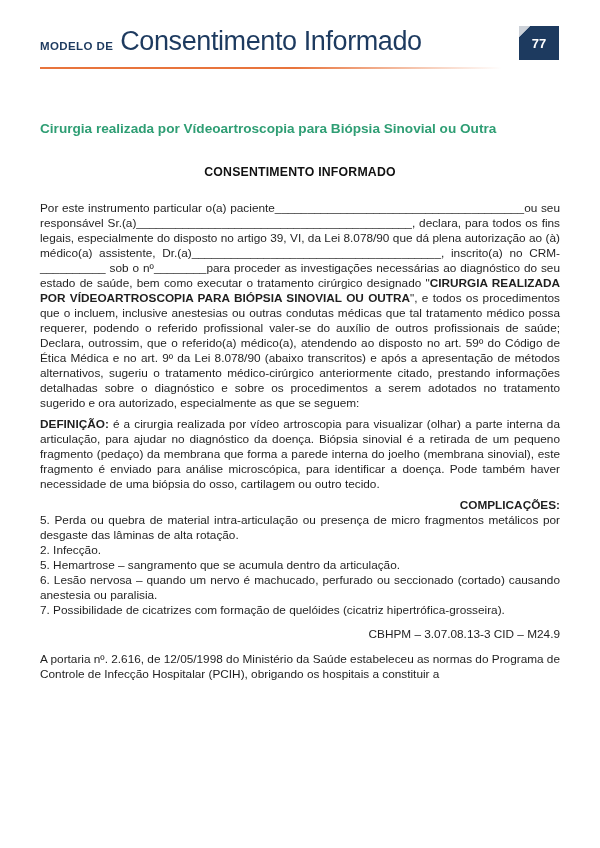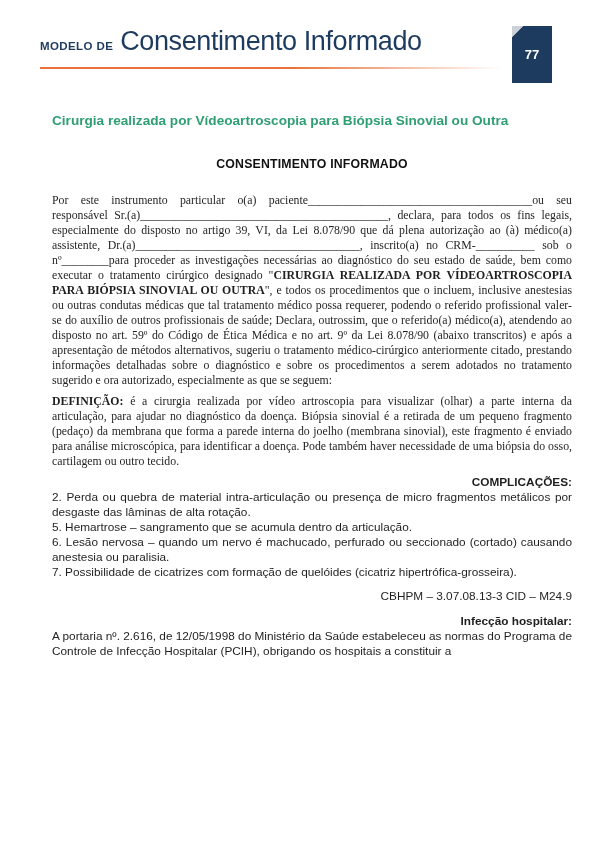--- a/index.html
+++ b/index.html
@@ -16,46 +16,46 @@
   }
   
   .header{position:absolute;left:40px;top:26px;width:520px;height:50px;}
   .brand{display:flex;align-items:baseline;gap:7px;}
   .kicker{font-weight:700;font-size:11.5px;letter-spacing:.4px;color:var(--navy);}
   .brand-title{font-size:27px;font-weight:400;color:var(--navy);letter-spacing:-.4px;}
   .rule{
     position:absolute;left:0;top:41px;width:462px;height:2px;
     background:linear-gradient(to right,var(--orange) 0%,var(--orange) 55%,rgba(232,116,60,0) 100%);
   }
-  .badge-wrap{position:absolute;right:8px;top:0;width:40px;height:57px;}
+  .badge-wrap{position:absolute;right:1px;top:0;width:40px;height:34px;}
   .badge{
     width:100%;height:100%;background:var(--navy);
     clip-path:polygon(11px 0,100% 0,100% 100%,0 100%,0 11px);
     display:flex;align-items:center;justify-content:center;
     color:#fff;font-weight:700;font-size:13px;
   }
   .badge-fold{
     position:absolute;left:0;top:0;width:0;height:0;
     border-top:11px solid #cdd2d9;border-right:11px solid transparent;
   }
   
   .content{
-    position:absolute;left:40px;top:112px;width:520px;
-    font-size:11.8px;line-height:15px;text-align:justify;margin-left:12px;
+    position:absolute;left:40px;top:120px;width:520px;
+    font-size:11.8px;line-height:15px;text-align:justify;
   }
   .section-title{
     margin:0 0 27px 0;max-width:474px;
     font-size:13.6px;line-height:18px;font-weight:700;color:var(--green);
     text-align:left;
   }
   .doc-heading{
     margin:0 0 21px 0;font-size:12.3px;font-weight:700;
     text-align:center;letter-spacing:.2px;color:#111;
   }
-  .para{margin:0 0 6px 0;font-family:Liberation Serif, serif;}
+  .para{margin:0 0 6px 0;}
   .block{margin:0 0 6px 0;}
   .b{font-weight:700;}
   .item{margin:0;}
   .codes{margin:9px 0 10px 0;text-align:right;}
   .sub-label{font-weight:700;text-align:right;}
 </style>
 </head>
 <body>
 
 <div class="page">
@@ -79,27 +79,27 @@
     <h1 class="section-title">Cirurgia realizada por Vídeoartroscopia para Biópsia Sinovial ou Outra</h1>
 
     <h2 class="doc-heading">CONSENTIMENTO INFORMADO</h2>
 
     <p class="para"><span>Por este instrumento particular o(a) paciente______________________________________ou seu responsável Sr.(a)__________________________________________, declara, para todos os fins legais, especialmente do disposto no artigo 39, VI, da Lei 8.078/90 que dá plena autorização ao (à) médico(a) assistente, Dr.(a)______________________________________, inscrito(a) no CRM-__________ sob o nº________para proceder as investigações necessárias ao diagnóstico do seu estado de saúde, bem como executar o tratamento cirúrgico designado "</span><span class="b">CIRURGIA REALIZADA POR VÍDEOARTROSCOPIA PARA BIÓPSIA SINOVIAL OU OUTRA</span><span>", e todos os procedimentos que o incluem, inclusive anestesias ou outras condutas médicas que tal tratamento médico possa requerer, podendo o referido profissional valer-se do auxílio de outros profissionais de saúde; Declara, outrossim, que o referido(a) médico(a), atendendo ao disposto no art. 59º do Código de Ética Médica e no art. 9º da Lei 8.078/90 (abaixo transcritos) e após a apresentação de métodos alternativos, sugeriu o tratamento médico-cirúrgico anteriormente citado, prestando informações detalhadas sobre o diagnóstico e sobre os procedimentos a serem adotados no tratamento sugerido e ora autorizado, especialmente as que se seguem:</span></p>
 
     <p class="para"><span class="b">DEFINIÇÃO:</span><span> é a cirurgia realizada por vídeo artroscopia para visualizar (olhar) a parte interna da articulação, para ajudar no diagnóstico da doença. Biópsia sinovial é a retirada de um pequeno fragmento (pedaço) da membrana que forma a parede interna do joelho (membrana sinovial), este fragmento é enviado para análise microscópica, para identificar a doença. Pode também haver necessidade de uma biópsia do osso, cartilagem ou outro tecido.</span></p>
 
     <div class="block">
       <div class="b sub-label">COMPLICAÇÕES:</div>
-      <div class="item">2. Perda ou quebra de material intra-articulação ou presença de micro fragmentos metálicos por desgaste das lâminas de alta rotação.</div>
+      <div class="item">5. Perda ou quebra de material intra-articulação ou presença de micro fragmentos metálicos por desgaste das lâminas de alta rotação.</div>
+      <div class="item">2. Infecção.</div>
       <div class="item">5. Hemartrose – sangramento que se acumula dentro da articulação.</div>
       <div class="item">6. Lesão nervosa – quando um nervo é machucado, perfurado ou seccionado (cortado) causando anestesia ou paralisia.</div>
       <div class="item">7. Possibilidade de cicatrizes com formação de quelóides (cicatriz hipertrófica-grosseira).</div>
     </div>
 
     <p class="codes">CBHPM – 3.07.08.13-3 CID – M24.9</p>
 
     <div class="block">
-      <div class="b sub-label">Infecção hospitalar:</div>
       <div>A portaria nº. 2.616, de 12/05/1998 do Ministério da Saúde estabeleceu as normas do Programa de Controle de Infecção Hospitalar (PCIH), obrigando os hospitais a constituir a</div>
     </div>
 
   </main>
 </div>
 
 </body></html>

